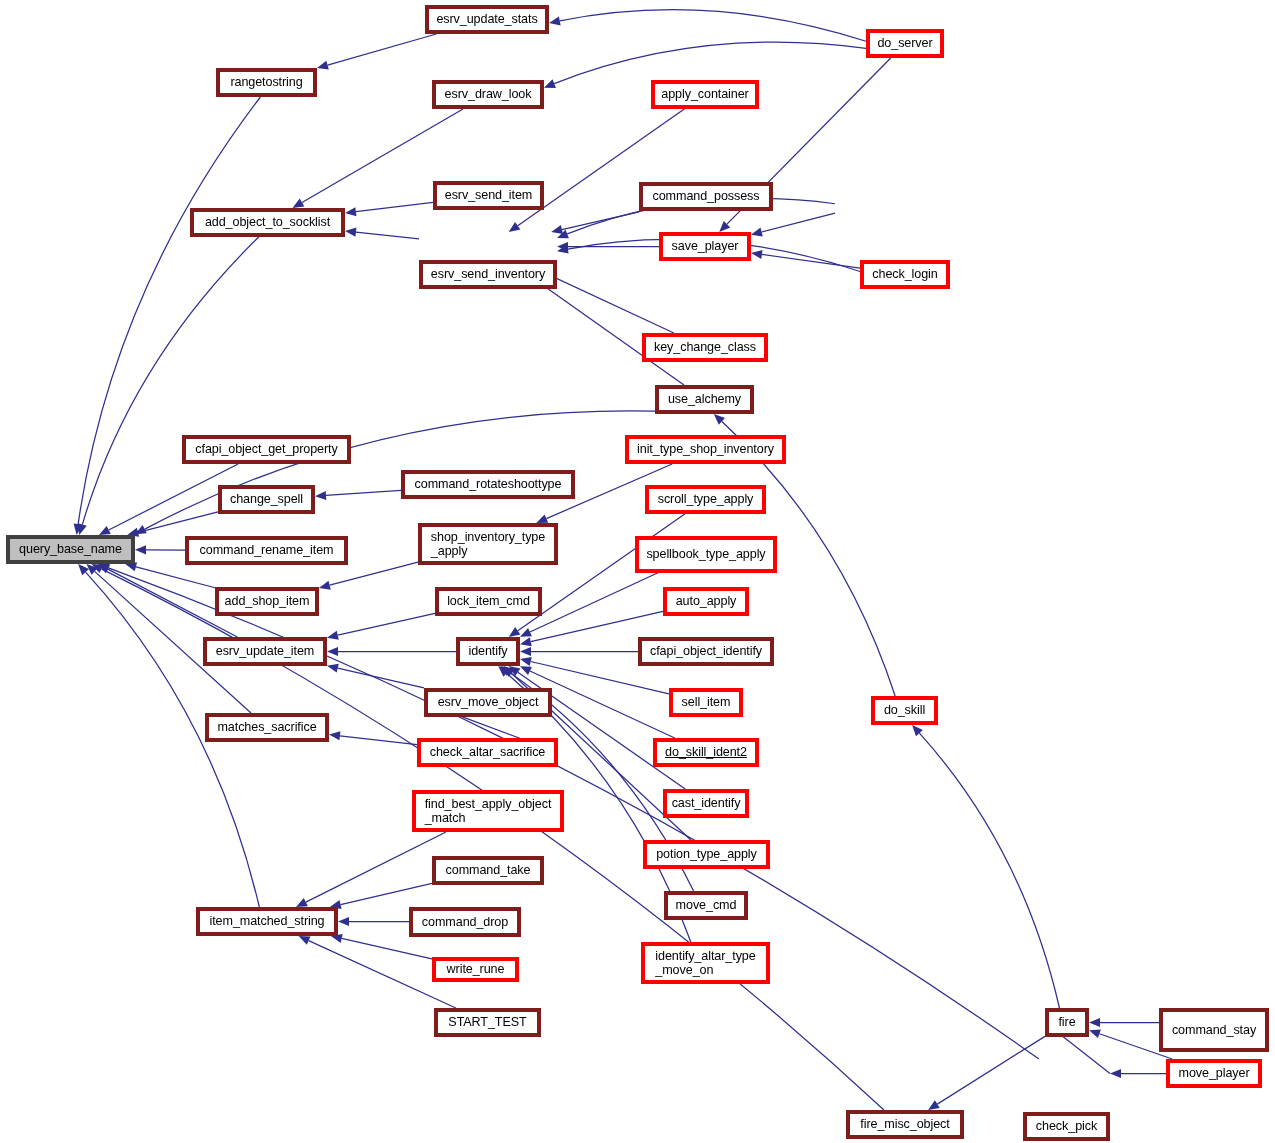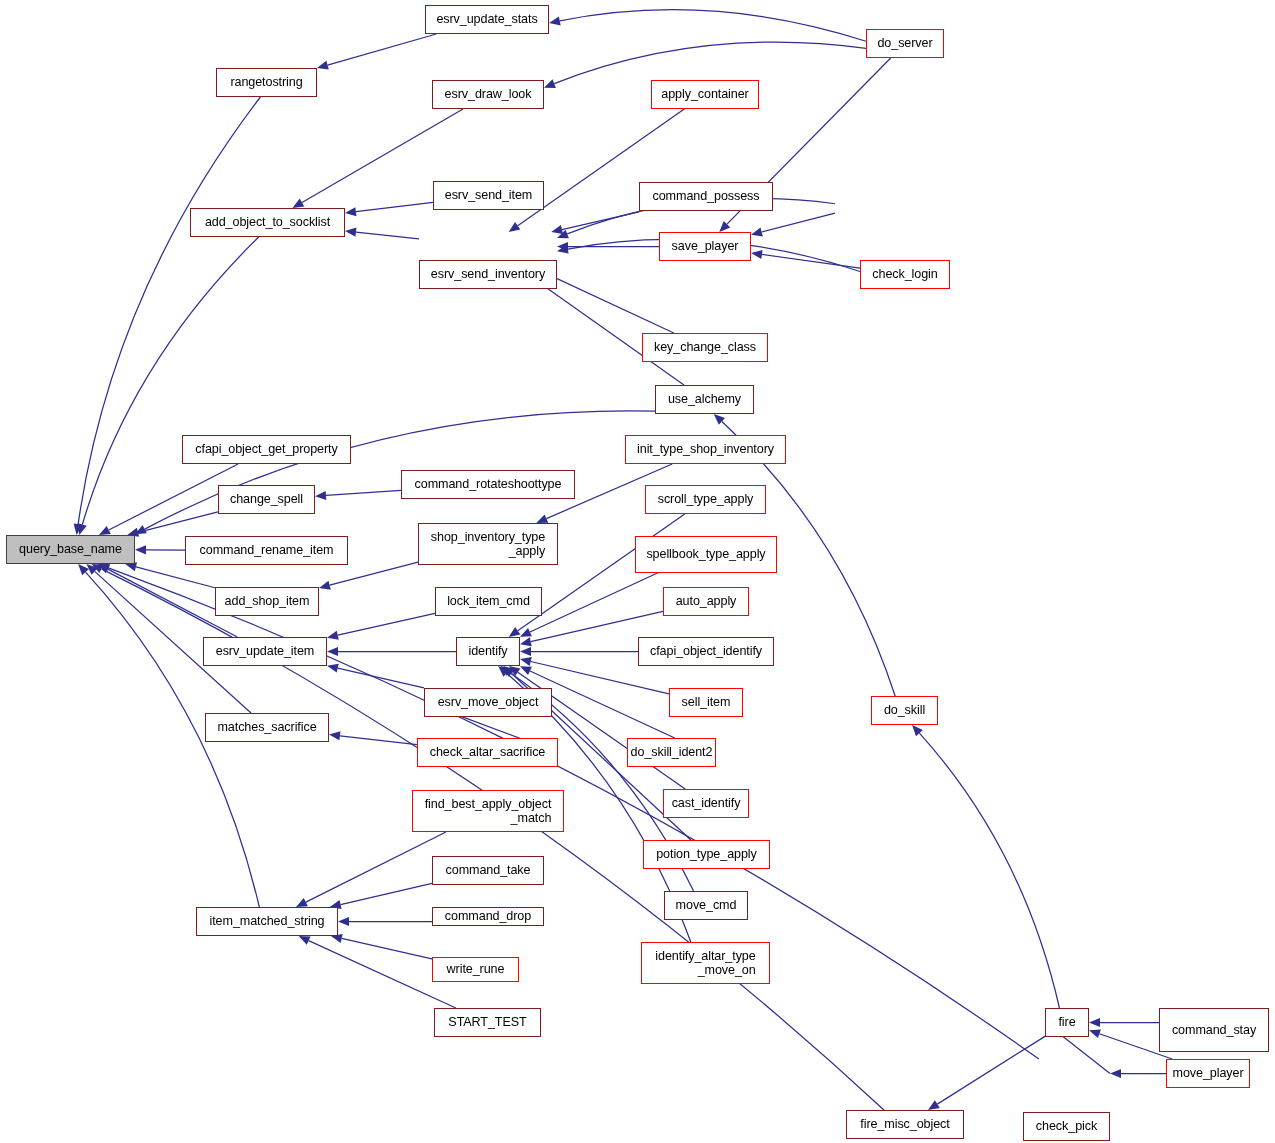--- a/index.html
+++ b/index.html
@@ -1,20 +1,20 @@
 <!DOCTYPE html>
 <html><head>
 <meta charset="utf-8">
 <style>
   html,body{margin:0;padding:0;background:#ffffff;}
   body{font-family:"Liberation Sans","DejaVu Sans",sans-serif;}
   #graph{position:relative;width:1275px;height:1143px;background:#ffffff;overflow:hidden;}
   #edges{position:absolute;left:0;top:0;width:1275px;height:1143px;}
   .node{position:absolute;box-sizing:border-box;display:flex;align-items:center;justify-content:center;
-        text-align:right;background:#ffffff;border:1px solid #7f1d1d;font-size:12.6px;color:#000000;
+        text-align:left;background:#ffffff;border:4px solid #7f1d1d;font-size:12.6px;color:#000000;
         line-height:1.12;white-space:pre-line;letter-spacing:-0.1px;}
   .node.red{border-color:#ff0000;}
   .node.root{background:#bfbfbf;border-color:#404040;}
   .node span{display:block;pointer-events:none;}
 </style>
 </head>
 <body>
 
 <div id="graph">
   <svg id="edges" viewBox="0 0 1275 1143" xmlns="http://www.w3.org/2000/svg">
@@ -162,31 +162,31 @@
     <div class="node" style="left: 215px; top: 587px; width: 104px; height: 29px;"><span>add_shop_item</span></div>
     <div class="node" style="left: 435px; top: 587px; width: 107px; height: 29px;"><span>lock_item_cmd</span></div>
     <div class="node" style="left: 203px; top: 637px; width: 124px; height: 29px;"><span>esrv_update_item</span></div>
     <div class="node" style="left: 456px; top: 637px; width: 64px; height: 29px;"><span>identify</span></div>
     <div class="node" style="left: 638px; top: 637px; width: 136px; height: 29px;"><span>cfapi_object_identify</span></div>
     <div class="node" style="left: 424px; top: 688px; width: 128px; height: 29px;"><span>esrv_move_object</span></div>
     <div class="node red" style="left: 669px; top: 688px; width: 74px; height: 29px;"><span>sell_item</span></div>
     <div class="node red" style="left: 871px; top: 696px; width: 67px; height: 29px;"><span>do_skill</span></div>
     <div class="node" style="left: 205px; top: 713px; width: 124px; height: 29px;"><span>matches_sacrifice</span></div>
     <div class="node red" style="left: 417px; top: 738px; width: 141px; height: 29px;"><span>check_altar_sacrifice</span></div>
-    <div class="node red" style="left: 627px; top: 738px; width: 89px; height: 29px;"><span>do_skill_ident2</span></div>
+    <div class="node red" style="left: 653px; top: 738px; width: 106px; height: 29px; text-decoration: underline;"><span>do_skill_ident2</span></div>
     <div class="node red" style="left: 663px; top: 789px; width: 86px; height: 29px;"><span>cast_identify</span></div>
     <div class="node red" style="left: 412px; top: 790px; width: 152px; height: 42px;"><span>find_best_apply_object
 _match</span></div>
     <div class="node red" style="left: 643px; top: 840px; width: 127px; height: 29px;"><span>potion_type_apply</span></div>
     <div class="node" style="left: 432px; top: 856px; width: 112px; height: 29px;"><span>command_take</span></div>
     <div class="node" style="left: 664px; top: 891px; width: 84px; height: 29px;"><span>move_cmd</span></div>
     <div class="node" style="left: 196px; top: 907px; width: 142px; height: 29px;"><span>item_matched_string</span></div>
-    <div class="node" style="left: 432px; top: 907px; width: 112px; height: 19px;"><span>command_drop</span></div>
+    <div class="node" style="left: 409px; top: 907px; width: 112px; height: 30px;"><span>command_drop</span></div>
     <div class="node red" style="left: 641px; top: 942px; width: 129px; height: 42px;"><span>identify_altar_type
 _move_on</span></div>
     <div class="node red" style="left: 432px; top: 957px; width: 87px; height: 25px;"><span>write_rune</span></div>
     <div class="node" style="left: 1045px; top: 1008px; width: 44px; height: 29px;"><span>fire</span></div>
     <div class="node" style="left: 1159px; top: 1008px; width: 110px; height: 44px;"><span>command_stay</span></div>
     <div class="node" style="left: 434px; top: 1008px; width: 107px; height: 29px;"><span>START_TEST</span></div>
     <div class="node" style="left: 1023px; top: 1112px; width: 87px; height: 29px;"><span>check_pick</span></div>
-    <div class="node red" style="left: 1166px; top: 1059px; width: 84px; height: 29px;"><span>move_player</span></div>
+    <div class="node red" style="left: 1166px; top: 1059px; width: 96px; height: 29px;"><span>move_player</span></div>
     <div class="node" style="left: 846px; top: 1110px; width: 118px; height: 29px;"><span>fire_misc_object</span></div>
   </div>
 
 </body></html>

